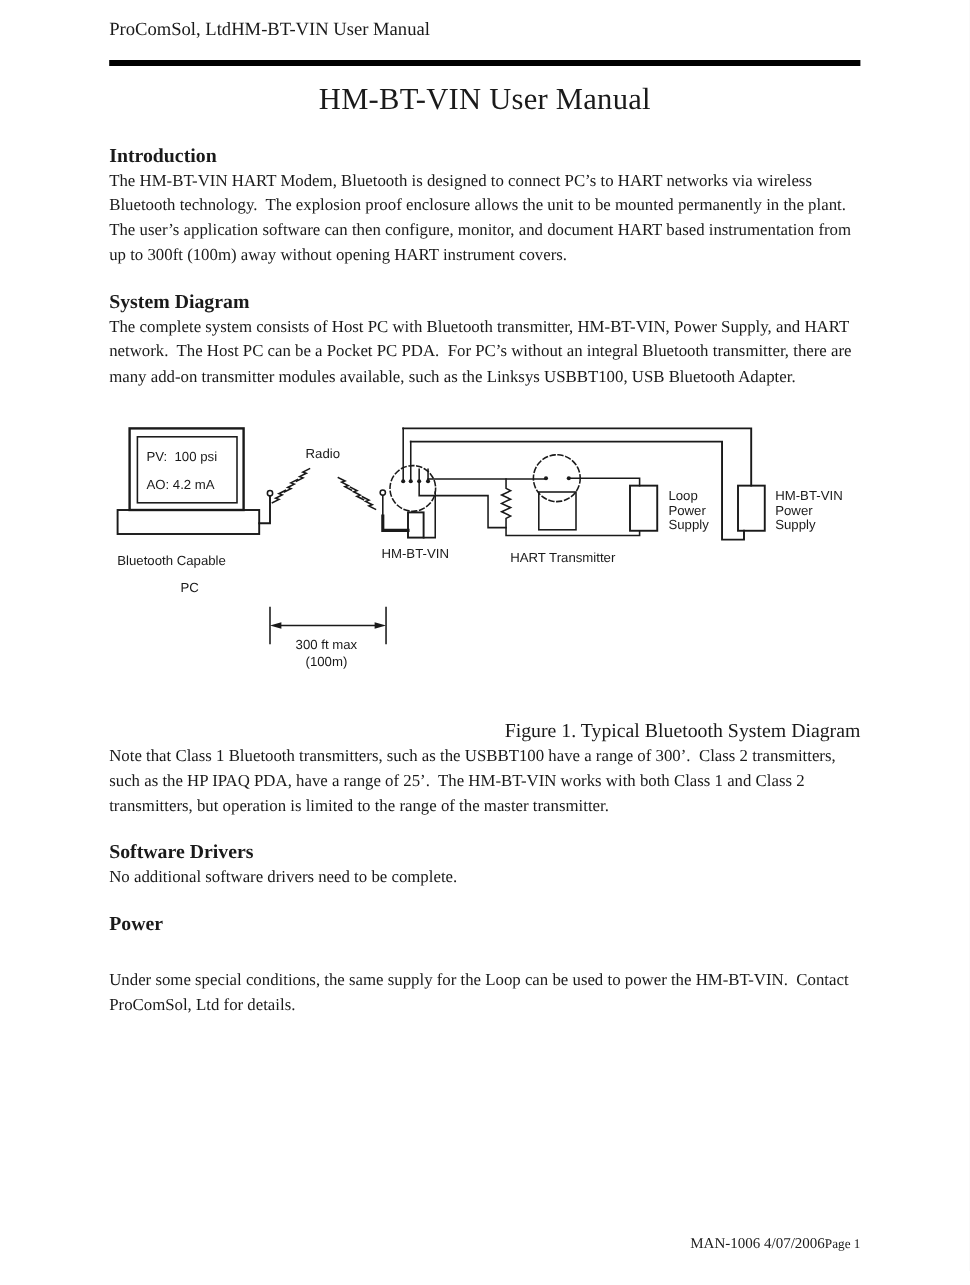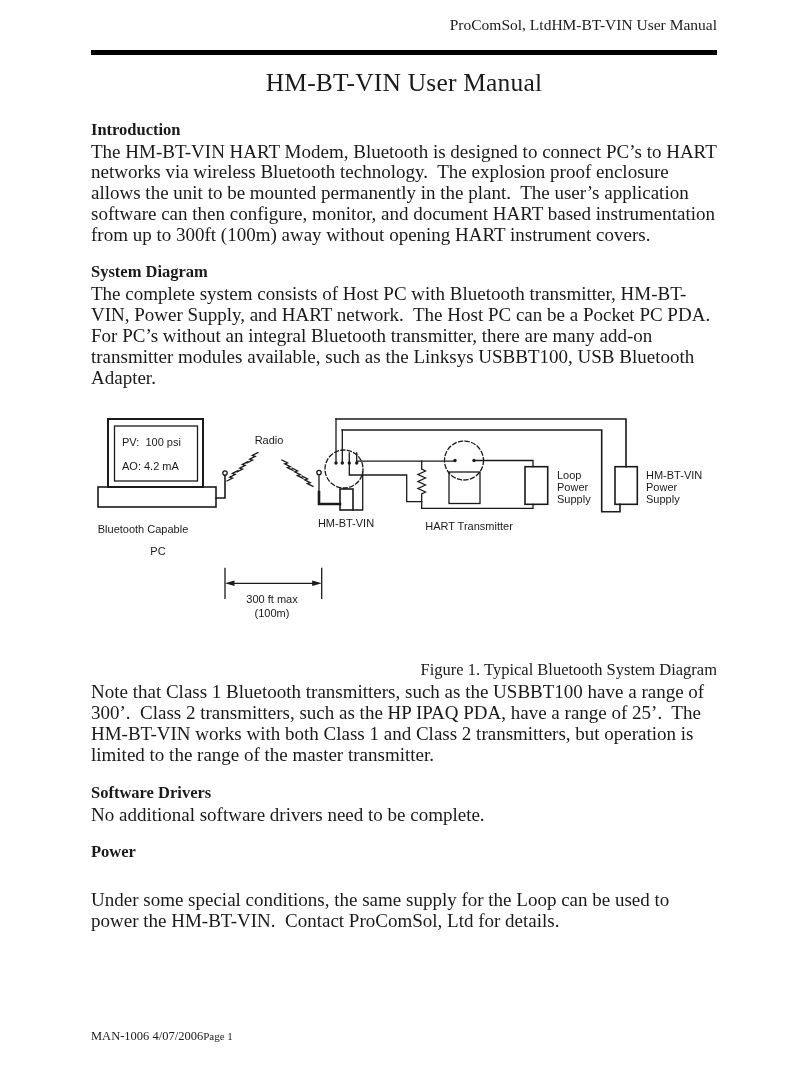--- a/index.html
+++ b/index.html
@@ -11,21 +11,21 @@
     height: 1071px;
     margin: 0 auto;
     background: #ffffff;
     color: #1a1a1a;
     font-family: "Liberation Serif", "DejaVu Serif", serif;
     overflow: hidden;
   }
   .content { padding: 16px 91px 0 91px; }
   .doc-header {
     display: flex;
-    justify-content: flex-end;
+    justify-content: flex-start;
     align-items: baseline;
     font-size: 15.5px;
   }
   .header-rule {
     margin-top: 16px;
     height: 4.5px;
     background: #000000;
   }
   .doc-title {
     margin: 13px 0 0 0;
@@ -35,38 +35,38 @@
     letter-spacing: 0.2px;
   }
   .section-heading {
     margin: 17px 0 0 0;
     font-size: 16.5px;
     font-weight: bold;
   }
   .section-heading.first { margin-top: 22px; }
   .para {
     margin: 2px 0 0 0;
-    font-size: 19px;
+    font-size: 14px;
     line-height: 20.8px;
     white-space: pre-wrap;
   }
   .para.spaced { margin-top: 28px; }
   .figure-wrap { margin: 17px 0 0 -6px; }
   .figure-caption {
     margin-top: 16px;
     text-align: right;
     font-size: 16.5px;
   }
   .doc-footer {
     position: absolute;
     left: 91px;
     right: 91px;
     top: 1029px;
     display: flex;
-    justify-content: flex-start;
+    justify-content: flex-end;
     align-items: baseline;
   }
   .footer-doc-number { font-size: 12.5px; }
   .footer-page { font-size: 11px; }
   svg text {
     font-family: "Liberation Sans", "DejaVu Sans", sans-serif;
     font-size: 11px;
     fill: #1a1a1a;
     white-space: pre;
   }

